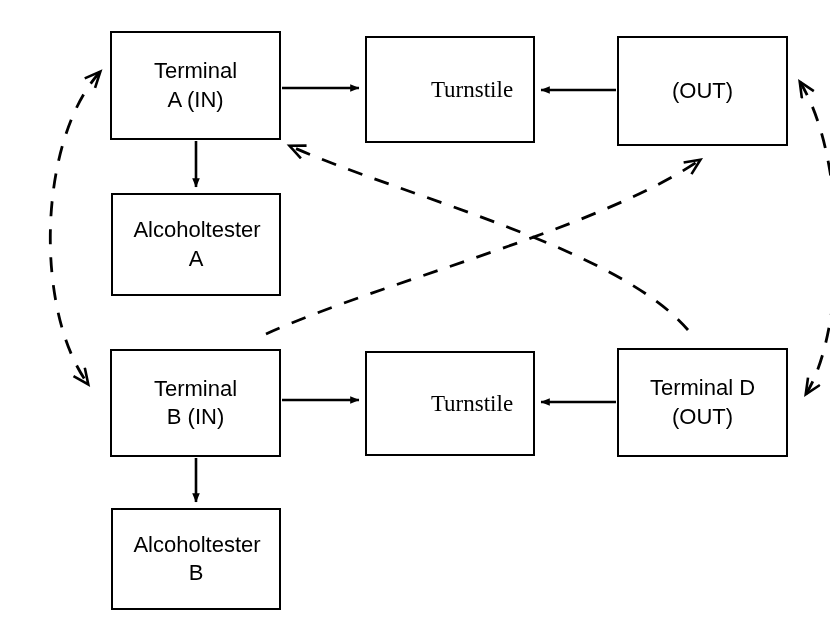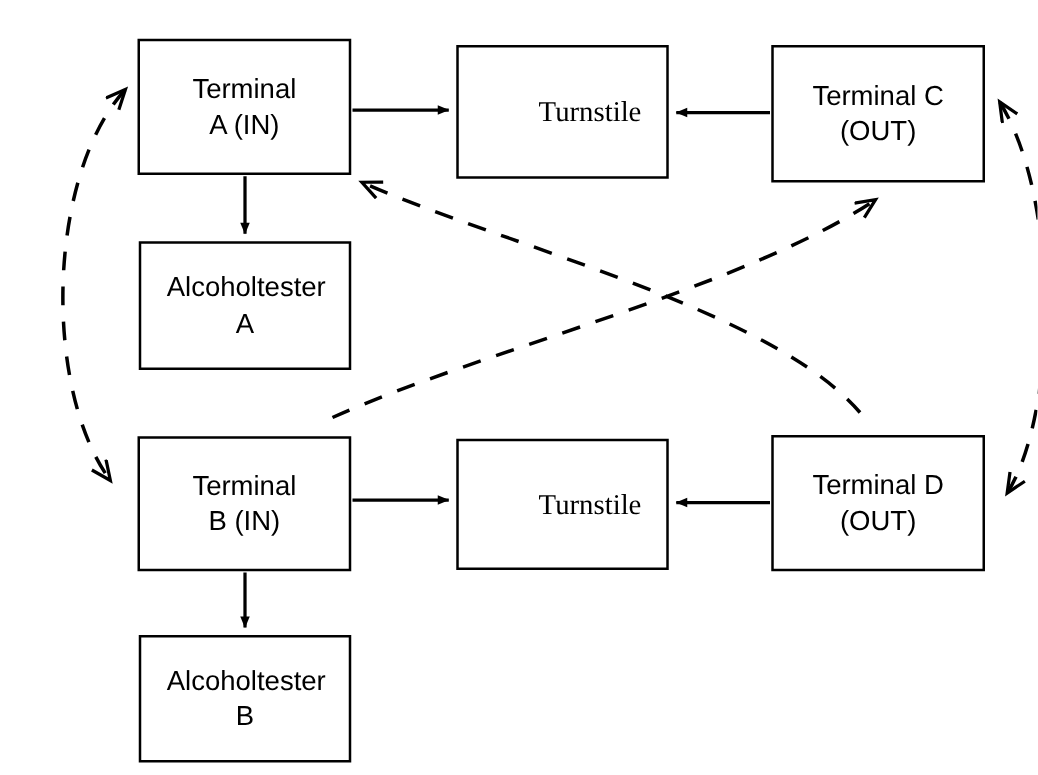--- a/index.html
+++ b/index.html
@@ -96,21 +96,20 @@
   <div class="node sans t-terminal" style="left: 82px; top: 31px; width: 171px; height: 109px; border-color: rgb(0, 0, 0); color: rgb(0, 0, 0);">
     <span class="line">Terminal</span>
     <span class="line">A (IN)</span>
   </div>
 
   <div class="node serif t-turnstile" style="left: 337px; top: 36px; width: 170px; height: 107px; border-color: rgb(0, 0, 0); color: rgb(0, 0, 0);">
     <span class="line">Turnstile</span>
   </div>
 
   <div class="node sans t-terminal" style="left: 589px; top: 36px; width: 171px; height: 110px; border-color: rgb(0, 0, 0); color: rgb(0, 0, 0);">
-    <span class="line">Terminal C</span>
     <span class="line">(OUT)</span>
   </div>
 
   <div class="node overflow sans t-tester" style="left: 83px; top: 193px; width: 170px; height: 103px; border-color: rgb(0, 0, 0); color: rgb(0, 0, 0);">
     <span class="line">Alcoholtester</span>
     <span class="line">A</span>
   </div>
 
   <div class="node sans t-terminal" style="left: 82px; top: 349px; width: 171px; height: 108px; border-color: rgb(0, 0, 0); color: rgb(0, 0, 0);">
     <span class="line">Terminal</span>

